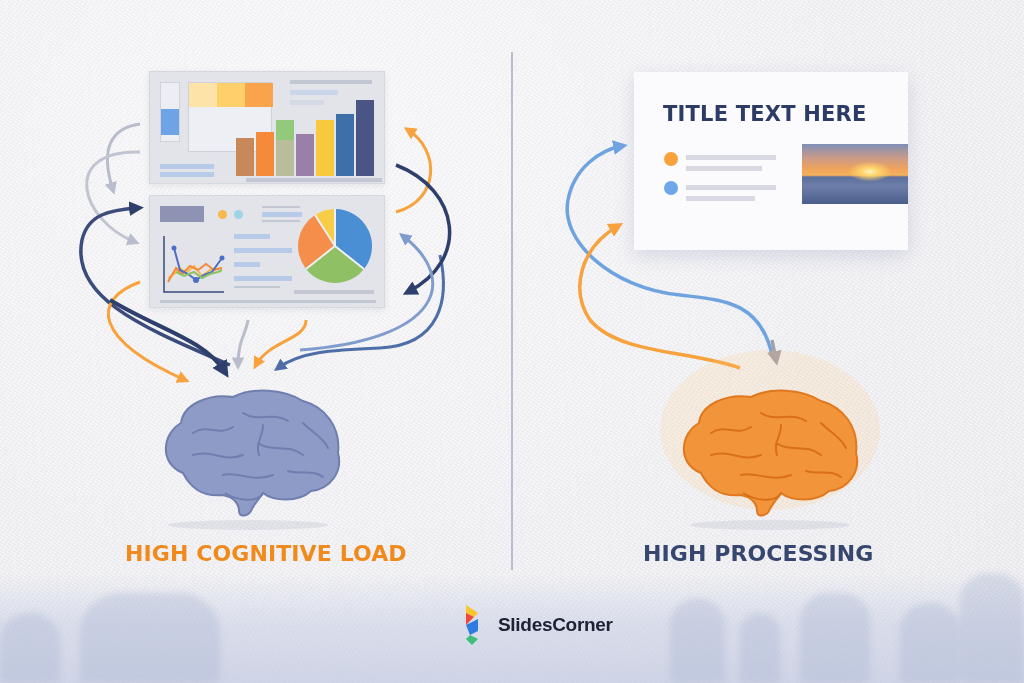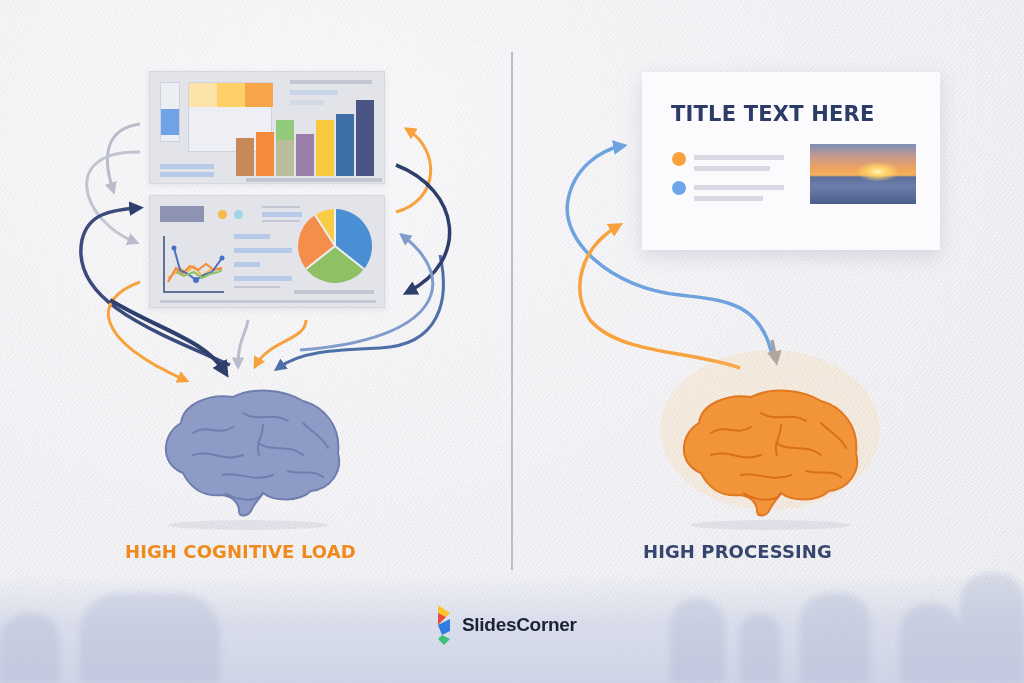--- a/index.html
+++ b/index.html
@@ -34,50 +34,49 @@
   .dash-panel {
     position: absolute; background: #e3e4ea; border: 1px solid #d6d8e0;
     box-shadow: 0 2px 6px rgba(120,125,150,0.15);
   }
   .bar { position: absolute; bottom: 0; }
   .line-block { position: absolute; height: 5px; background: #b7cbe8; }
   .line-gray { position: absolute; height: 4px; background: #c3c6d3; }
 
   
   .slide-card {
-    position: absolute; left: 634px; top: 72px; width: 298px; height: 178px;
+    position: absolute; left: 634px; top: 72px; width: 274px; height: 178px;
     background: #fbfbfd;
     box-shadow: 0 6px 18px rgba(110,120,160,0.22);
-    margin-left: 8px;
   }
   .slide-title {
     position: absolute; left: 29px; top: 30px;
     font-family: "DejaVu Sans", sans-serif; font-weight: bold;
     font-size: 21px; letter-spacing: 0.2px; color: #2c3c66;
     white-space: nowrap;
   }
   .bullet-dot { position: absolute; width: 14px; height: 14px; border-radius: 50%; }
   .bullet-line { position: absolute; height: 5px; background: #d8d9e2; }
   .sunset-photo {
     position: absolute; left: 168px; top: 72px; width: 106px; height: 60px;
     background:
       radial-gradient(ellipse 22px 10px at 64% 46%, #fff4c2 0%, #ffd36a 40%, rgba(255,180,80,0) 100%),
       linear-gradient(to bottom, #7d8fb8 0%, #c89a8a 22%, #f0a45c 42%, #f5b25a 52%, #5c6f9c 55%, #6d7fa9 70%, #4b5d8a 100%);
   }
 
   .label {
     position: absolute; top: 541px;
-    font-family: "DejaVu Sans", sans-serif; font-weight: bold; font-size: 18px;
+    font-family: "DejaVu Sans", sans-serif; font-weight: bold; font-size: 22px;
     white-space: nowrap; letter-spacing: 0.1px;
   }
   .label-left { left: 125px; color: #f08a1c; }
   .label-right { left: 643px; color: #36466e; }
 
   .logo {
-    position: absolute; left: 436px; top: 605px; display: flex; align-items: center; gap: 8px; text-align: center;
+    position: absolute; left: 464px; top: 605px; display: flex; align-items: center; gap: 16px; text-align: center;
   }
   .logo-text {
     font-family: "Liberation Sans", sans-serif; font-weight: bold; font-size: 19px; color: #1c2233;
     letter-spacing: -0.3px;
   }
   svg.overlay { position: absolute; left: 0; top: 0; }
 </style>
 </head>
 <body>
 

